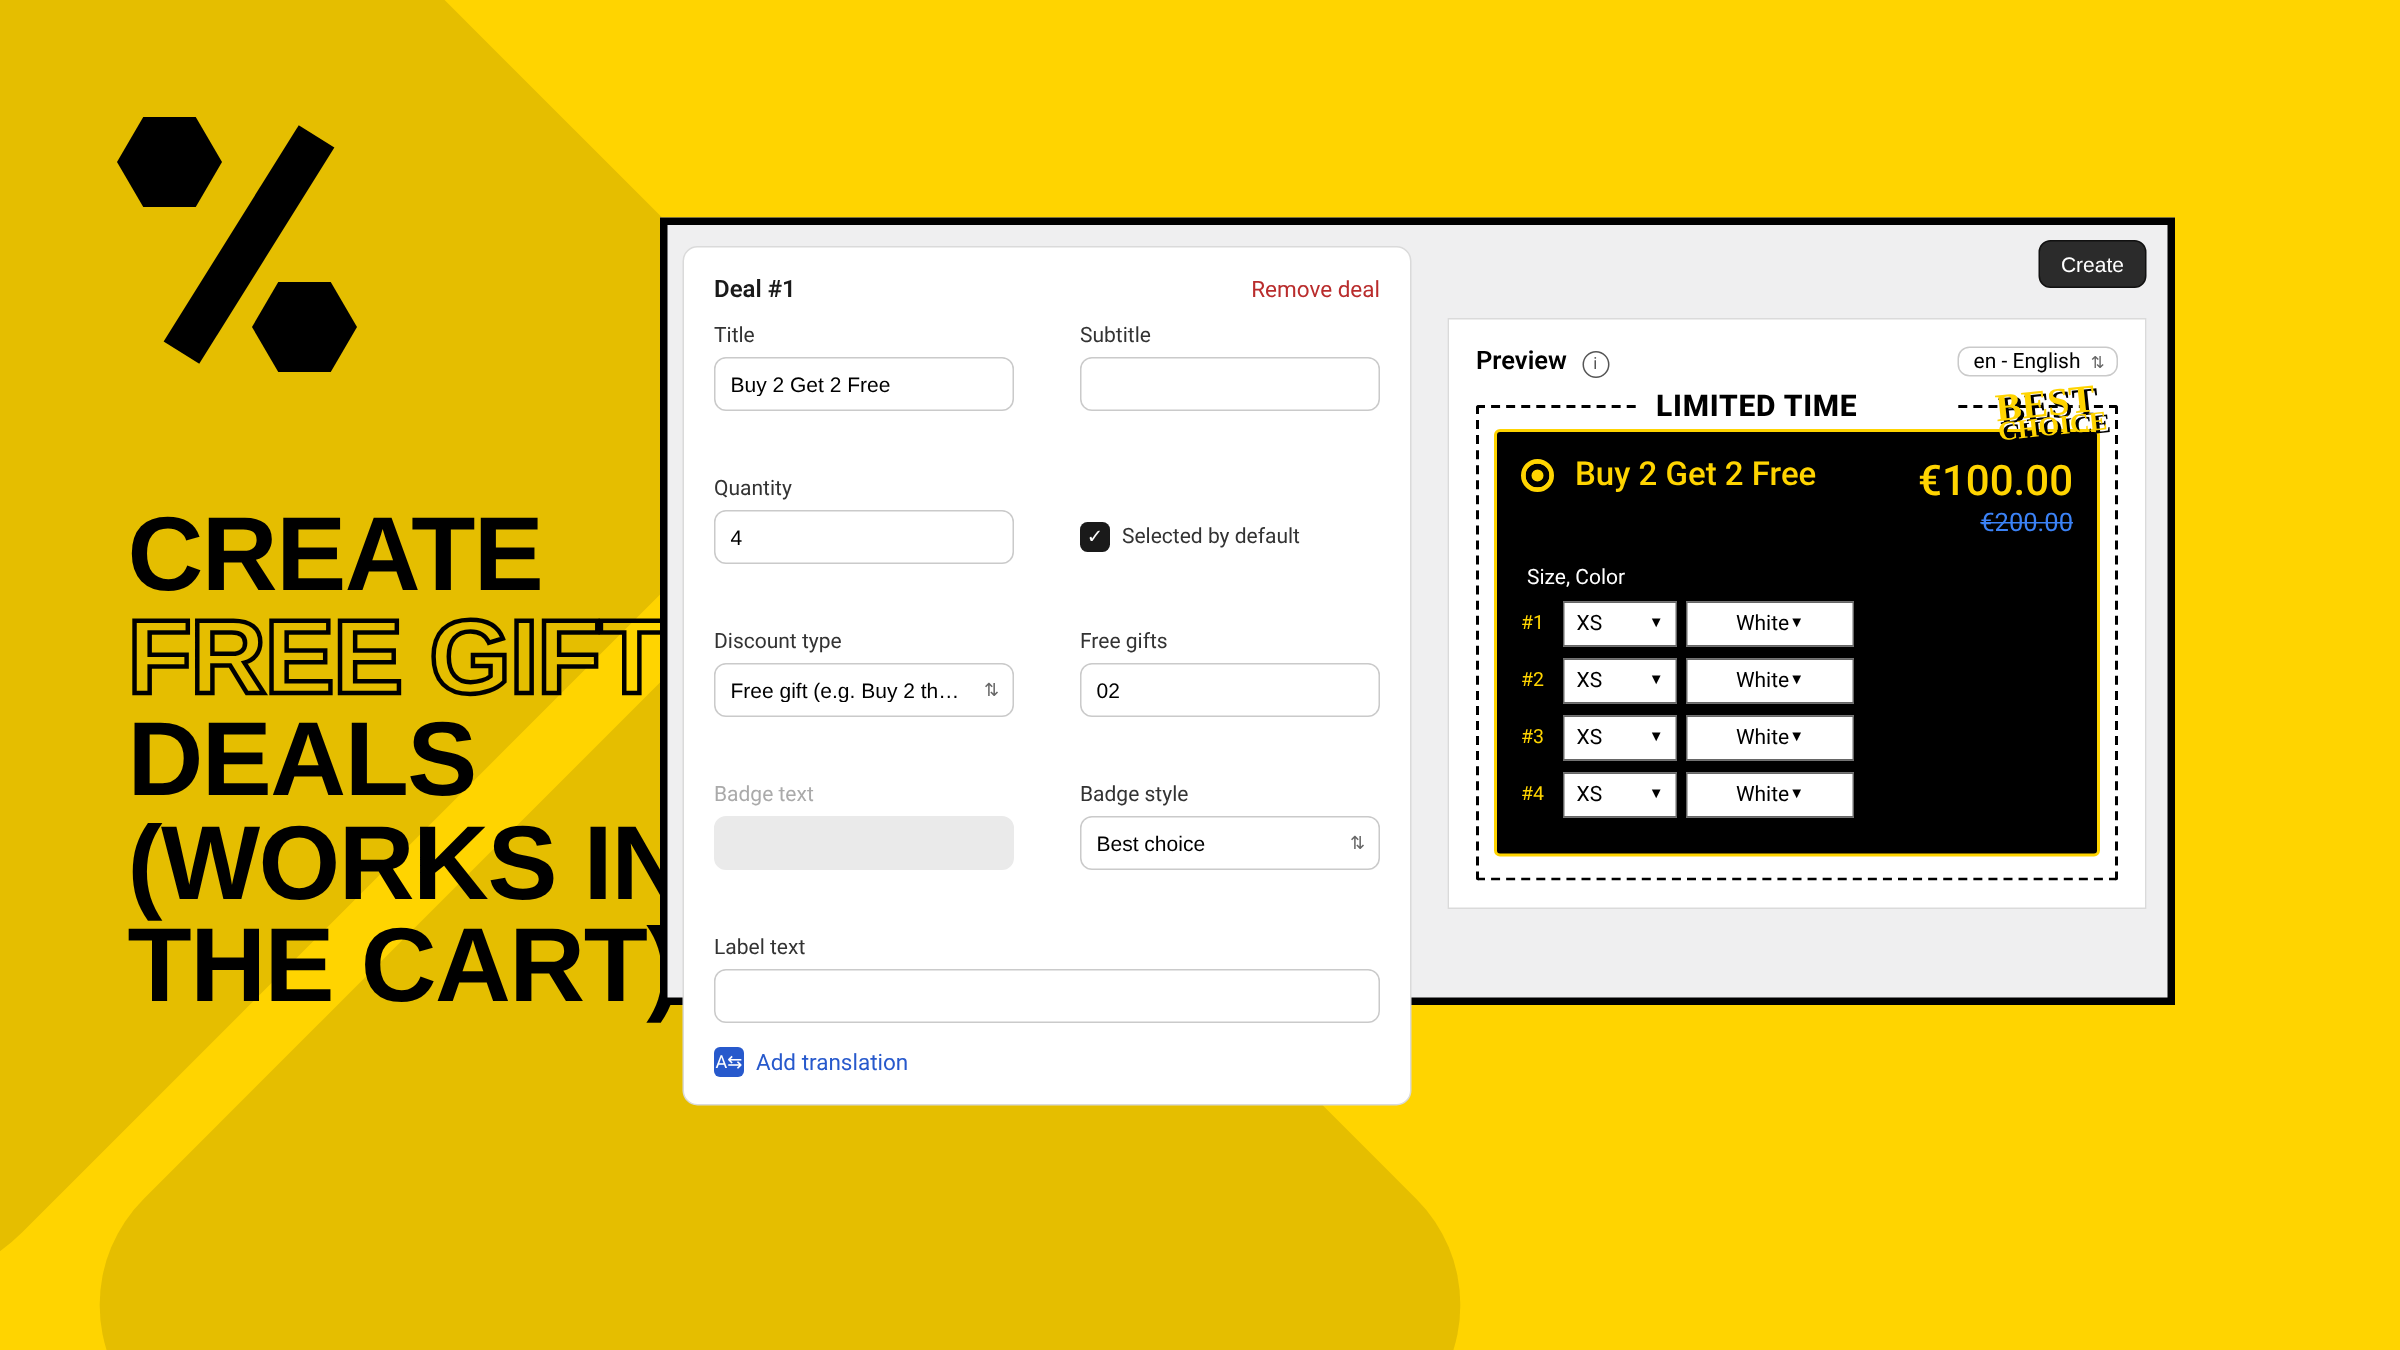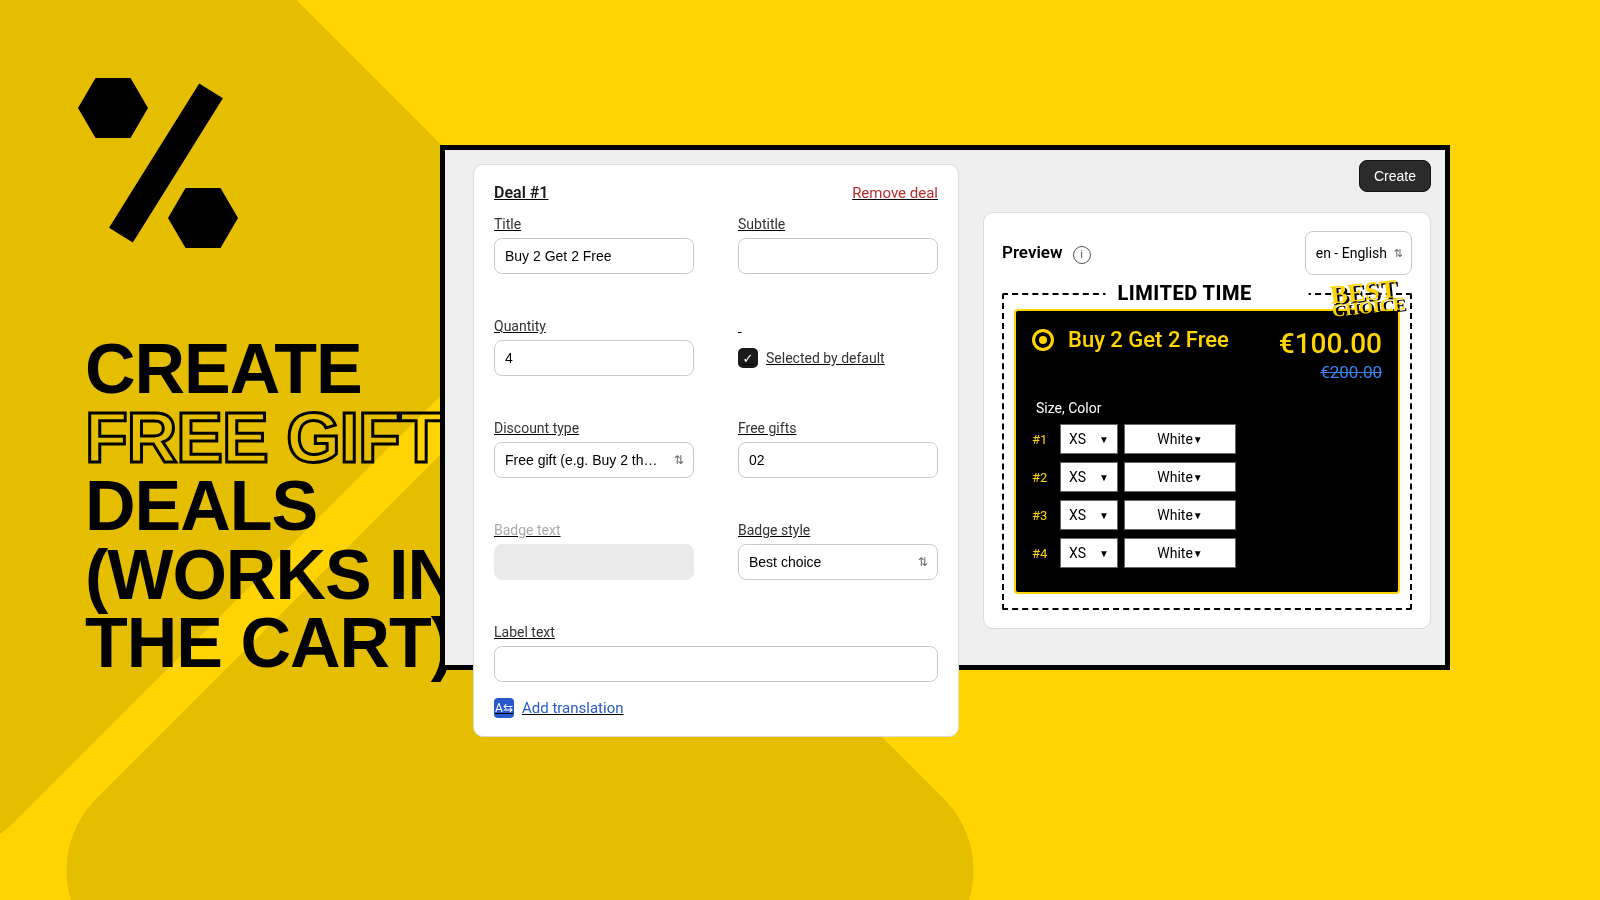--- a/index.html
+++ b/index.html
@@ -13,21 +13,21 @@
 .hex { position:absolute; width:70px; height:60px; background:#000; clip-path: polygon(25% 0%, 75% 0%, 100% 50%, 75% 100%, 25% 100%, 0% 50%); }
 .hex.top { left:0; top:0; }
 .hex.bot { left:90px; top:110px; }
 .slash { position:absolute; width:28px; height:170px; background:#000; left:74px; top:0px; transform:rotate(32deg); transform-origin:center; }
 
 .headline { position:absolute; left:85px; top:335px; font-family: Arial Black, Impact, sans-serif; font-weight:900; color:#000; }
 .headline .line { font-size:70px; line-height:0.98; letter-spacing:-1px; }
 .headline .outline { color:transparent; -webkit-text-stroke: 3px #000; text-stroke:3px #000; }
 
 .app { position:absolute; left:440px; top:145px; width:1010px; height:525px; background:#EFEFF0; border:5px solid #000; display:flex; }
-.left-col { flex:0 0 480px; padding:14px 10px 14px 28px;text-decoration:underline; }
+.left-col { flex:0 0 480px; padding:14px 10px 14px 10px; }
 .right-col { flex:1; position:relative; padding:14px 14px; }
 
 .card { background:#FFF; border:1px solid #DADADA; border-radius:10px; padding:18px 20px; }
 .card-header { display:flex; justify-content:space-between; align-items:center; margin-bottom:14px; }
 .deal-title { font-size:16px; font-weight:600; color:#1A1A1A; }
 .remove-link { color:#B92C2C; font-size:15px; text-decoration:none; }
 
 .form-grid { display:grid; grid-template-columns:200px 200px; column-gap:22px; row-gap:12px;gap:44px; }
 .field-label { font-size:14px; color:#333; margin-bottom:6px; display:block; }
 .field-label.disabled { color:#AAA; }
@@ -40,46 +40,46 @@
 .checkbox { width:20px; height:20px; background:#1A1A1A; border-radius:5px; display:flex; align-items:center; justify-content:center; color:#FFF; font-size:13px; }
 .check-text { font-size:14px; color:#333; }
 
 .full { grid-column: 1 / span 2; }
 
 .add-trans { display:flex; align-items:center; gap:8px; margin-top:16px; color:#2759CC; font-size:15px; }
 .trans-icon { width:20px; height:20px; background:#2759CC; border-radius:4px; color:#FFF; display:flex; align-items:center; justify-content:center; font-size:12px; }
 
 .create-btn { position:absolute; top:10px; right:14px; background:#2B2B2B; color:#FFF; border:1px solid #111; border-radius:8px; height:32px; padding:0 14px; font-size:14px; }
 
-.preview-card { background:#FFF; border:1px solid #DADADA; border-radius:10px; margin-top:48px; padding:18px 18px; position:relative; }
+.preview-card { background:#FFF; border:1px solid #DADADA; border-radius:0; margin-top:48px; padding:18px 18px; position:relative; }
 .preview-head { display:flex; justify-content:space-between; align-items:center; margin-bottom:18px; }
 .preview-title { font-size:17px; font-weight:600; }
 .info-icon { display:inline-flex; width:18px; height:18px; border:1.5px solid #555; border-radius:50%; align-items:center; justify-content:center; font-size:11px; color:#555; margin-left:6px; }
-.lang-select { border:1px solid #CACACA; border-radius:8px; height:44px; padding:0 24px 0 10px; font-size:14px; position:relative; background:#FFF; display:flex; align-items:center; }
+.lang-select { border:1px solid #CACACA; border-radius:8px; height:20px; padding:0 24px 0 10px; font-size:14px; position:relative; background:#FFF; display:flex; align-items:center; }
 
 .offer-box { border:2px dashed #000; border-radius:2px; padding:14px 10px 14px; position:relative; margin-top:10px; }
 .offer-legend { position:absolute; top:-14px; left:50%; transform:translateX(-50%); background:#FFF; padding:0 12px; font-size:20px; font-weight:800; letter-spacing:0.5px; }
 
 .deal-preview { background:#000; border:2px solid #FFD400; border-radius:4px; padding:16px 16px; position:relative; }
 .best-badge { position:absolute; right:-6px; top:-28px; color:#FFD400; font-family: 'Brush Script MT', cursive; font-weight:bold; font-size:26px; transform:rotate(-6deg); text-shadow:2px 2px 0 #000; line-height:0.7; }
 .best-badge .sub { display:block; font-size:18px; }
 
 .deal-row1 { display:flex; align-items:flex-start; gap:14px; }
 .radio { width:22px; height:22px; border-radius:50%; border:3px solid #FFD400; background:#FFD400; box-shadow: inset 0 0 0 4px #000; margin-top:2px; }
 .deal-name { color:#FFD400; font-size:22px; font-weight:500; flex:1; }
 .price-col { text-align:right; }
 .price { color:#FFD400; font-size:28px; font-weight:500; }
 .old-price { color:#3b82f6; font-size:17px; text-decoration:line-through; margin-top:2px; }
 
 .variants { margin-top:18px; }
 .var-label { color:#FFF; font-size:14px; margin-bottom:8px; margin-left:4px; }
 .var-row { display:flex; align-items:center; gap:6px; margin-bottom:8px; }
 .var-num { color:#FFD400; font-size:13px; width:22px; }
 .var-select { background:#FFF; height:30px; border:1px solid #666; display:flex; align-items:center; justify-content:space-between; padding:0 8px; font-size:14px; }
-.var-select.size { width:58px; }
+.var-select.size { width:76px; }
 .var-select.color { width:112px;justify-content:center; }
 .caret-down { font-size:10px; color:#000; }
 </style>
 </head>
 <body>
 
 <div class="bg">
   <div class="bg-shape1"></div>
   <div class="bg-shape2"></div>
 </div>

